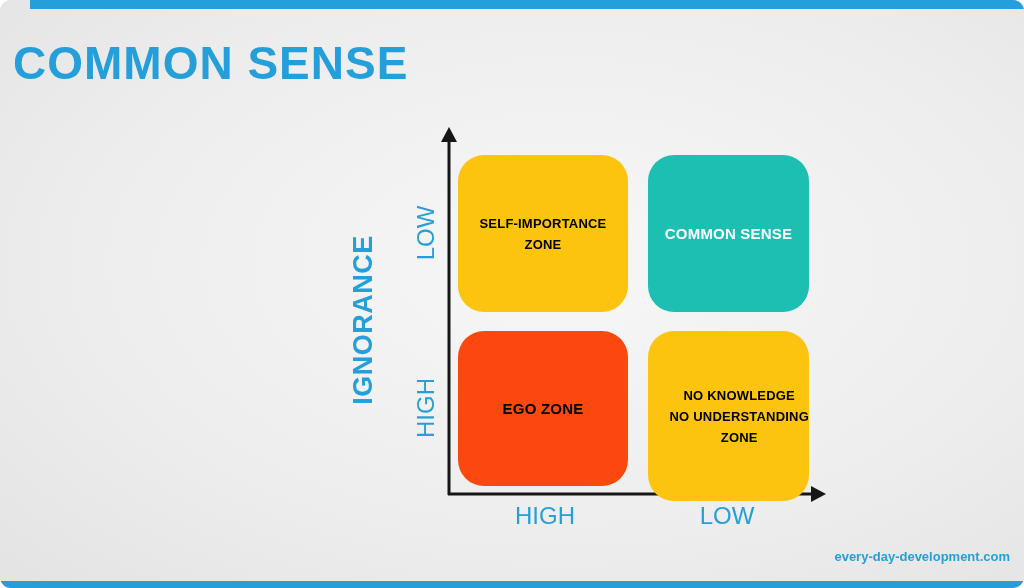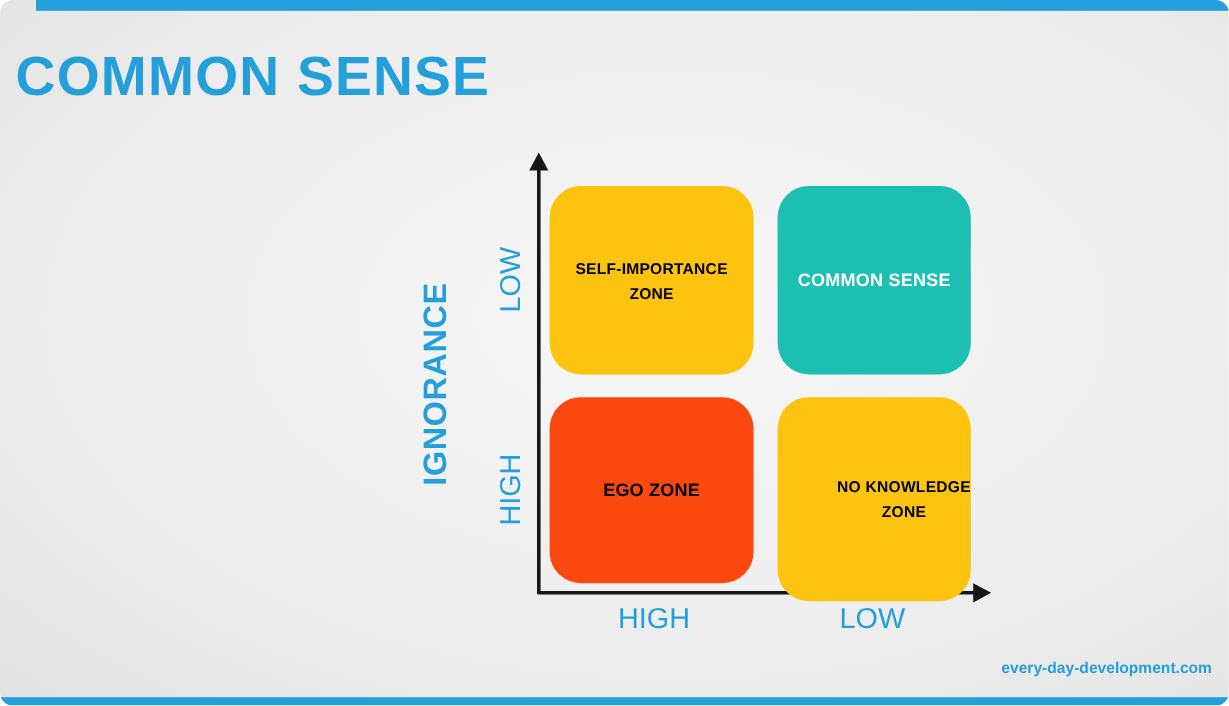--- a/index.html
+++ b/index.html
@@ -101,20 +101,21 @@
 
   <div class="quad q-bl" style="background: rgb(250, 72, 15);">
     <div class="qtext big" style="color: rgb(0, 0, 0);">
       <div>EGO ZONE</div>
     </div>
   </div>
 
   <div class="quad q-br" style="background: rgb(252, 195, 15);">
     <div class="qtext" style="color: rgb(0, 0, 0);">
       <div>NO KNOWLEDGE</div>
+      <div>NO UNDERSTANDING</div>
       <div>ZONE</div>
     </div>
   </div>
 
   <div class="axis-label rot bold" style="left: 363px; top: 320px; color: rgb(37, 159, 218);">IGNORANCE</div>
   <div class="axis-label rot" style="left: 426px; top: 233px; color: rgb(37, 159, 218);">LOW</div>
   <div class="axis-label rot" style="left: 426px; top: 408px; color: rgb(37, 159, 218);">HIGH</div>
 
   <div class="axis-label" style="left: 545px; top: 516px; color: rgb(37, 159, 218);">HIGH</div>
   <div class="axis-label" style="left: 727px; top: 516px; color: rgb(37, 159, 218);">LOW</div>

